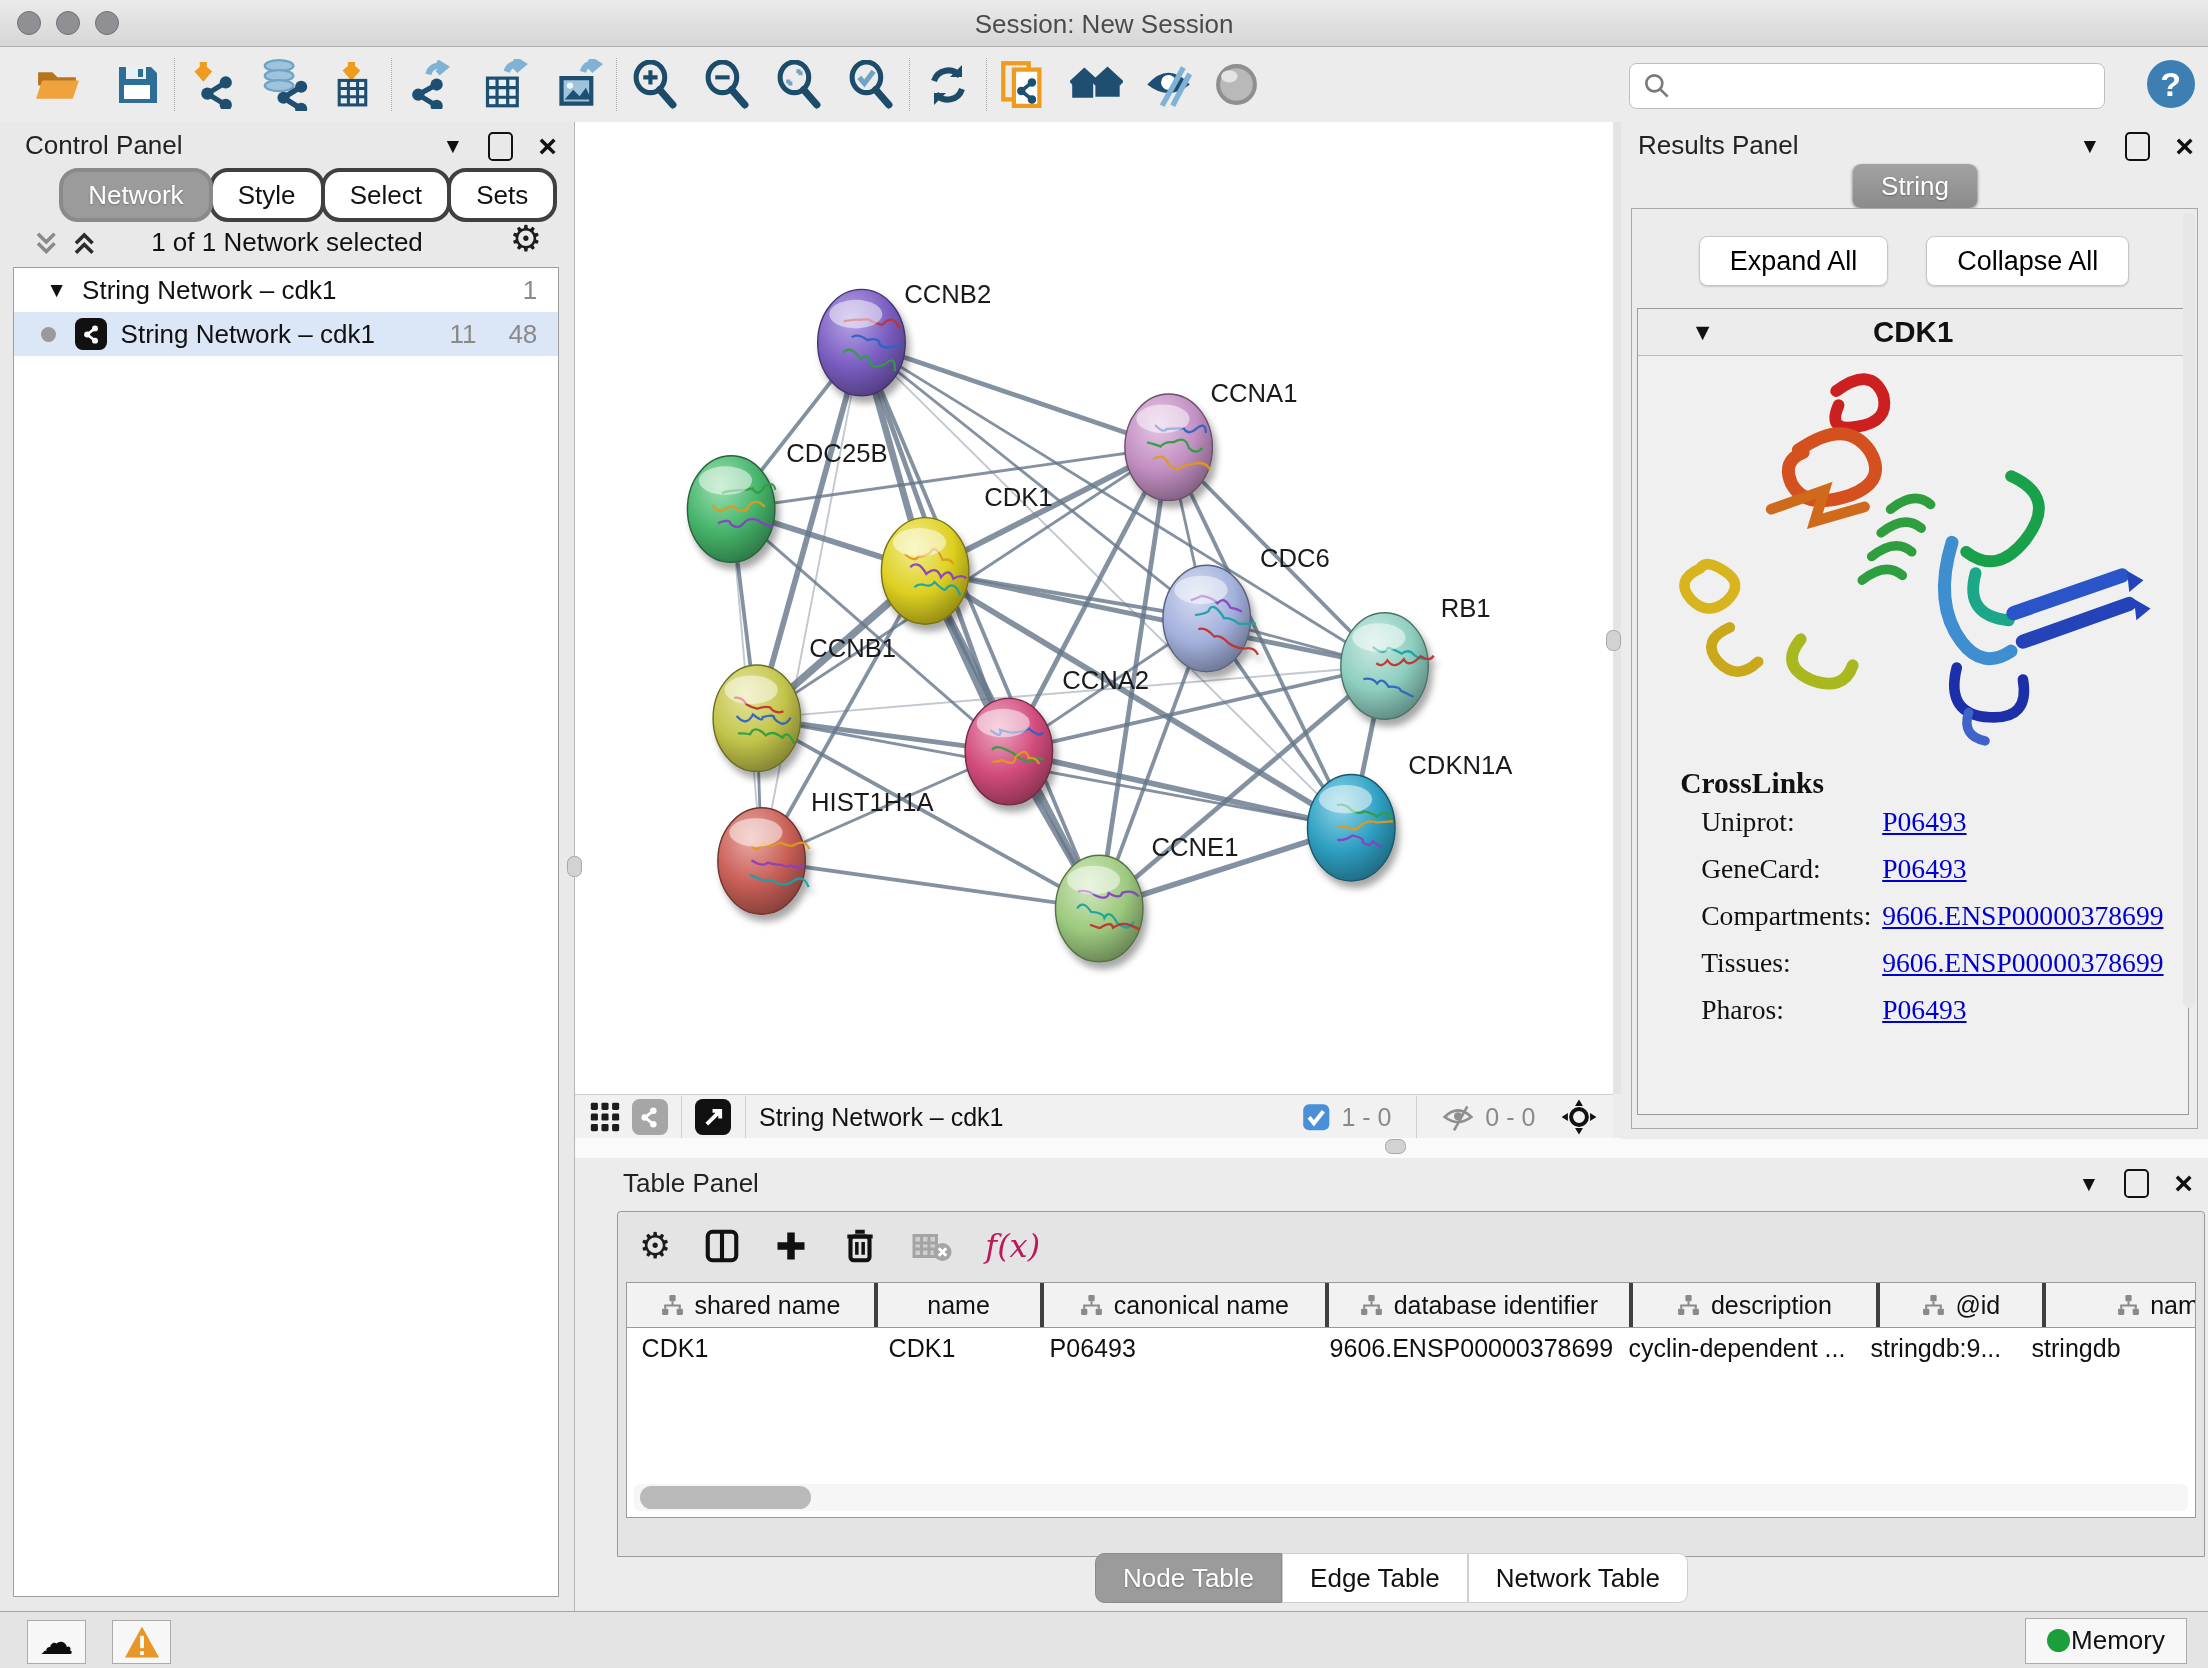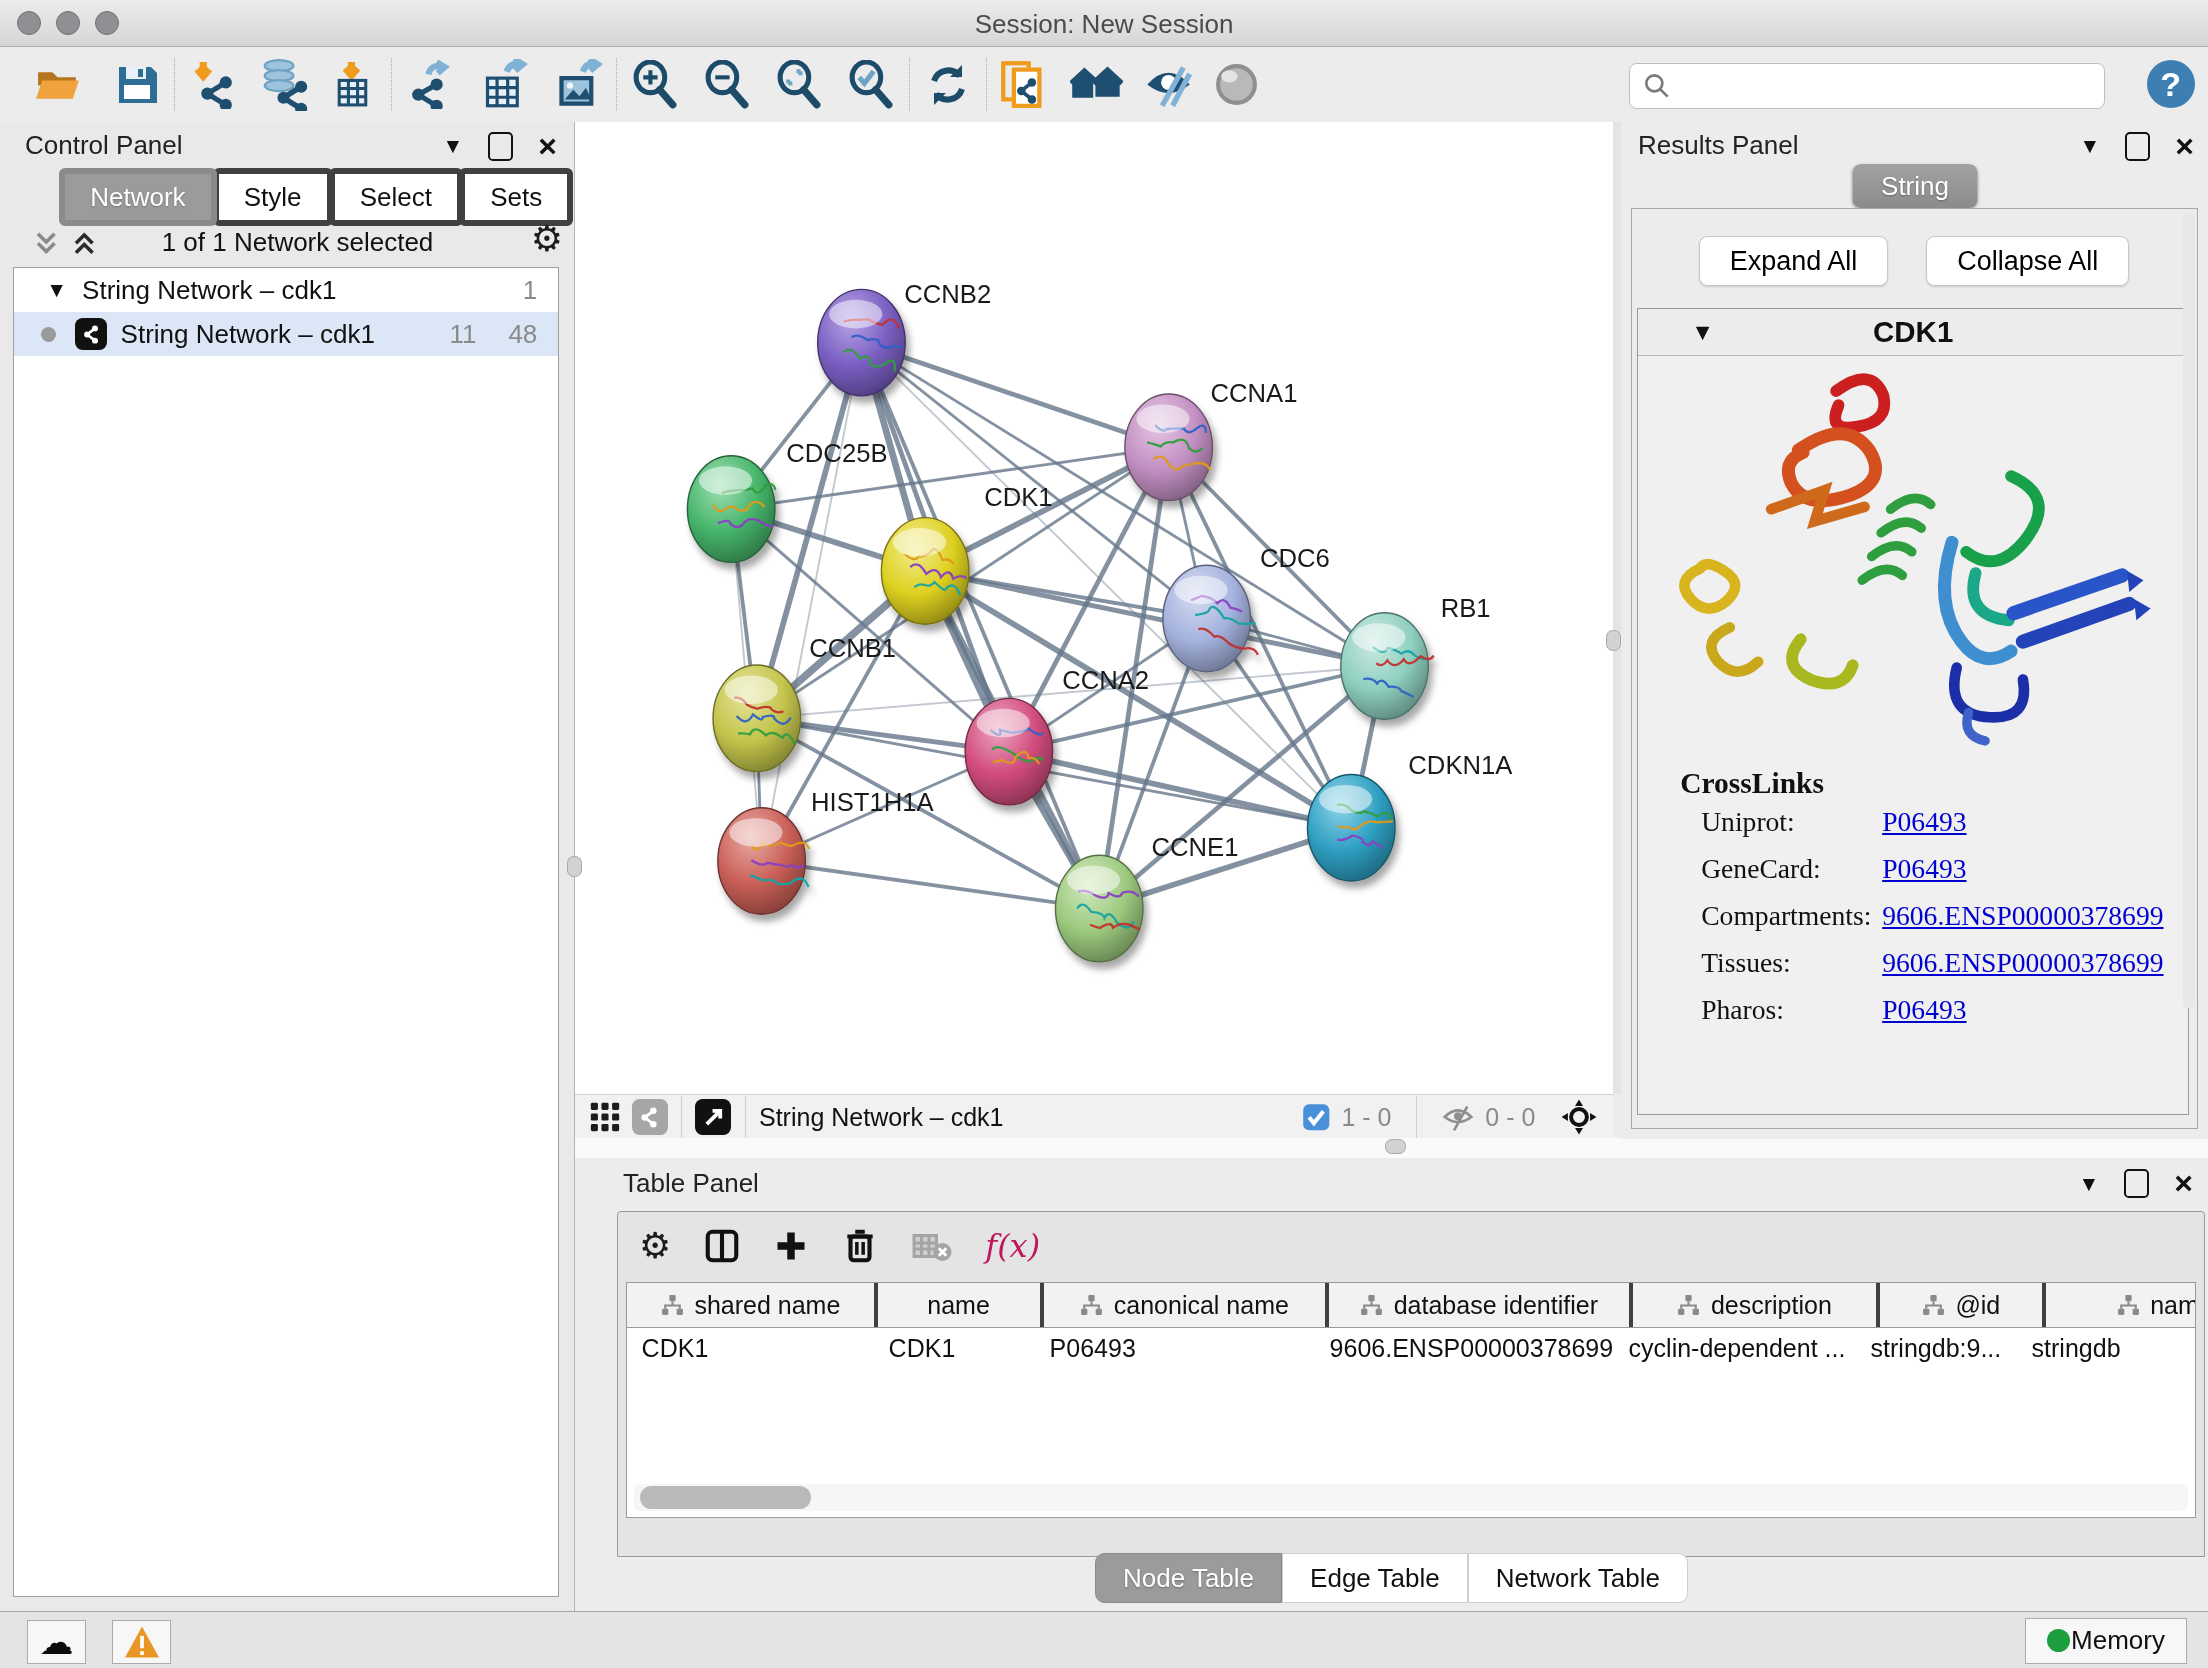--- a/index.html
+++ b/index.html
@@ -28,25 +28,25 @@
   .pctl{display:flex;gap:25px;align-items:center;}
   .pctl .tri{font-size:21px;color:#111;}
   .pctl .flo{width:21px;height:25px;border:2.9px solid #111;border-radius:4.8px;}
   .pctl .clo{font-size:32px;font-weight:800;color:#111;line-height:25px;}
   
   .control{position:absolute;left:0;top:122px;width:574px;height:1489px;background:#e9e9e9;
            border-right:1px solid #b5b5b5;}
   .control .head{position:absolute;left:25px;top:7.6px;}
   .control .hctl{position:absolute;right:17px;top:9.5px;}
   .ctabs{position:absolute;left:63px;top:46px;display:flex;}
-  .ctab{font-size:26px;padding:7.6px 25px;background:#fff;border:6px solid #404040;
-        border-radius:6px;margin-left:-3.8px;color:#111;}
+  .ctab{font-size:26px;padding:7.6px 25px;background:#fff;border:4px solid #404040;
+        border-radius:19px;margin-left:-3.8px;color:#111;}
   .ctab.active{background:#9b9b9b;color:#fff;border-color:#8a8a8a;z-index:2;
                text-shadow:0 1px 1.9px rgba(0,0,0,.25);}
-  .selrow{position:absolute;left:0;top:97px;width:100%;height:44px;padding-left:21px;}
+  .selrow{position:absolute;left:0;top:97px;width:100%;height:44px;}
   .selrow .txt{position:absolute;left:0;right:0;text-align:center;top:7.6px;font-size:26px;}
   .gear{font-size:36px;line-height:36px;color:#1c1c1c;}
   .treebox{position:absolute;left:13.3px;top:145px;width:544px;height:1328px;background:#fff;
            border:1.9px solid #9e9e9e;}
   .trow{position:relative;height:44px;display:flex;align-items:center;font-size:26px;}
   .trow .cnt{color:#8a8a8a;}
   .trow.sel{background:#dbe6f7;}
   .netic{width:32px;height:32px;border-radius:7.6px;background:#111;display:flex;
          align-items:center;justify-content:center;margin-right:13.3px;}
   .dot{width:15px;height:15px;border-radius:50%;background:#9a9a9a;margin:0 19px 0 27px;}

